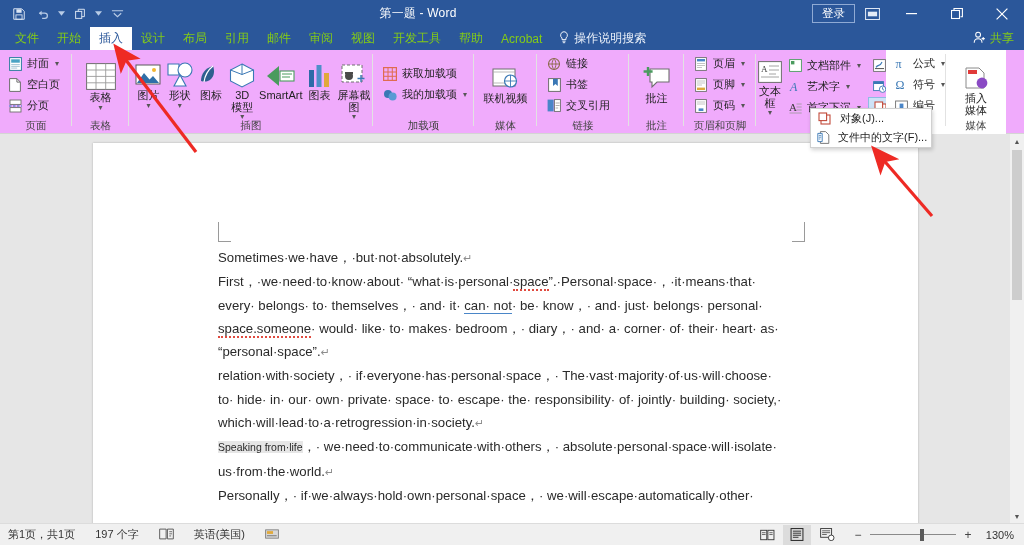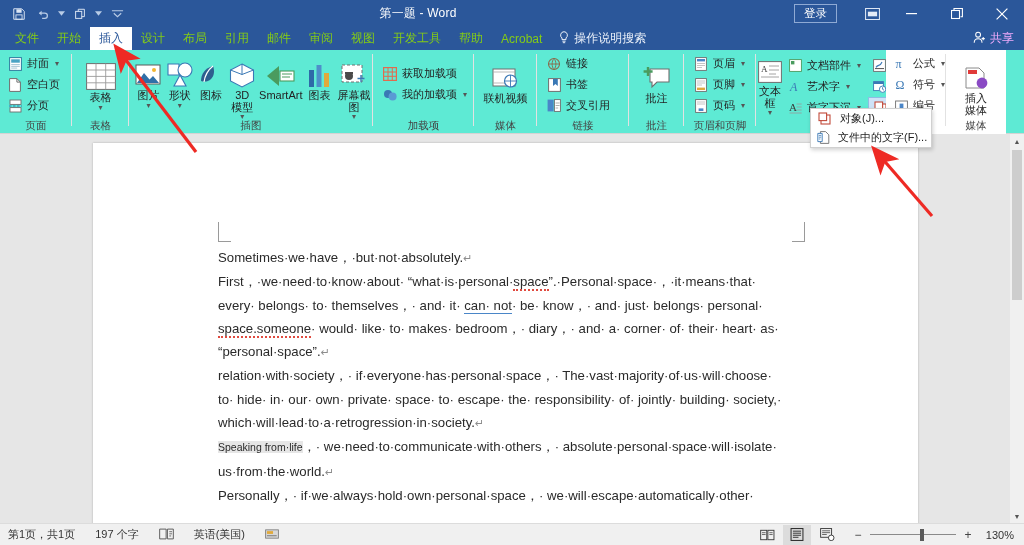--- a/index.html
+++ b/index.html
@@ -24,46 +24,46 @@
   .qat-btn svg { display: block; }
   .qat-caret { width: 11px; height: 22px; display: flex; align-items: center; justify-content: center; }
   .win-title {
     position: absolute; left: 0; top: 0; width: 836px; height: 27px;
     display: flex; align-items: center; justify-content: center;
     font-size: 12px; color: #ffffff; letter-spacing: 0.2px;
   }
   .title-right { position: absolute; right: 0; top: 0; height: 27px; display: flex; align-items: center; }
   .signin {
     font-size: 11.5px; color: #ffffff; border: 1px solid #8faad4;
-    padding: 2px 9px 3px; margin-right: 18px; line-height: 1.1;
+    padding: 2px 9px 3px; margin-right: 0; line-height: 1.1;
   }
   .ribbon-opt { width: 34px; height: 27px; display: flex; align-items: center; justify-content: center; color: #e3ebf7; }
   .wbtn { width: 45px; height: 27px; display: flex; align-items: center; justify-content: center; color: #ffffff; }
 
   
   .tabstrip {
     position: absolute; left: 0; top: 27px; width: 1024px; height: 23px;
     background: #2b579a;
   }
   .tabs { position: absolute; left: 6px; top: 0; height: 23px; display: flex; align-items: flex-end; }
   .tab {
     height: 23px; padding: 0 9px; display: flex; align-items: center;
     font-size: 12px; color: #84cc16; white-space: nowrap;
   }
   .tab.active { background: #ffffff; color: #2b579a; }
   .tellme { display: flex; align-items: center; gap: 5px; height: 23px; padding: 0 8px; color: #eaf0f9; font-size: 12px; }
   .share {
     position: absolute; right: 10px; top: 3px; display: flex; align-items: center; gap: 4px;
-    font-size: 12px; color: #f0abfc;
+    font-size: 12px; color: #84cc16;
   }
 
   
   .ribbon {
     position: absolute; left: 0; top: 50px; width: 1024px; height: 84px;
-    background: #5eead4; border-bottom: 1px solid #d4d4d4;
+    background: #f0abfc; border-bottom: 1px solid #d4d4d4;
   }
   .rgroup { position: absolute; top: 0; height: 84px; }
   .rgroup .glabel {
     position: absolute; bottom: 1px; left: 0; width: 100%;
     text-align: center; font-size: 10.5px; color: #444444;
   }
   .rgroup .sep {
     position: absolute; right: 0; top: 4px; width: 1px; height: 72px; background: #e2e2e2;
   }
   .gbody { position: absolute; left: 0; top: 2px; right: 0; height: 64px; }

